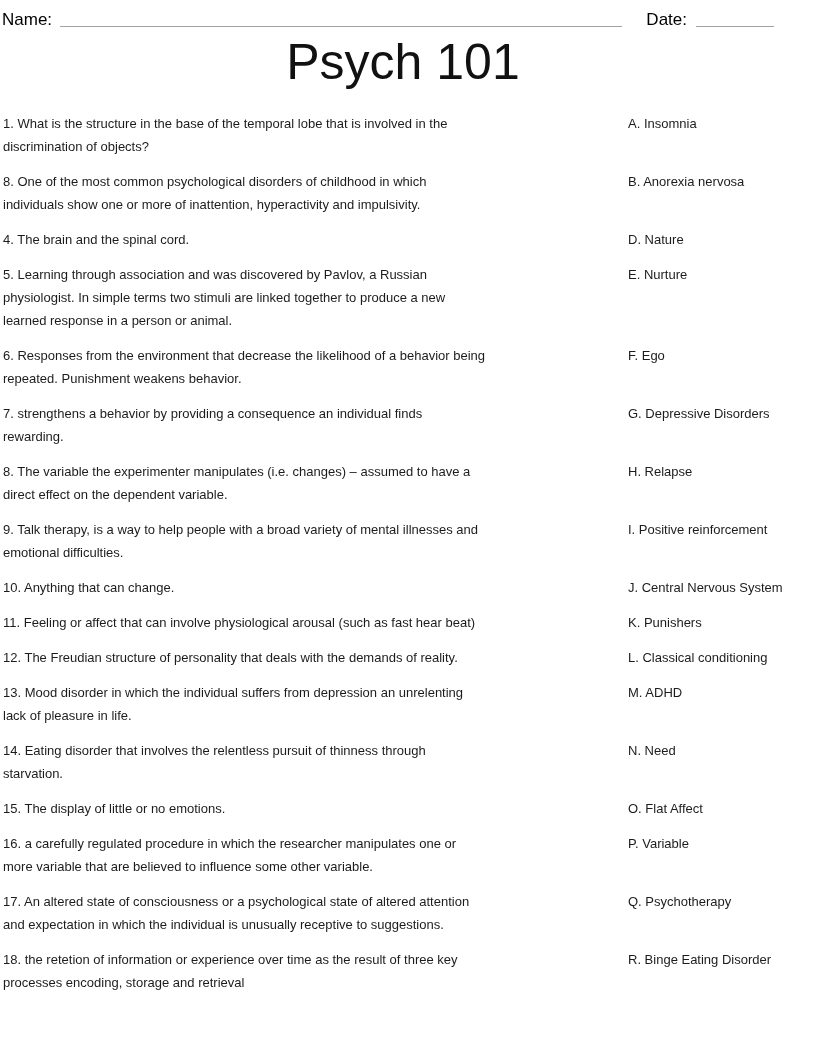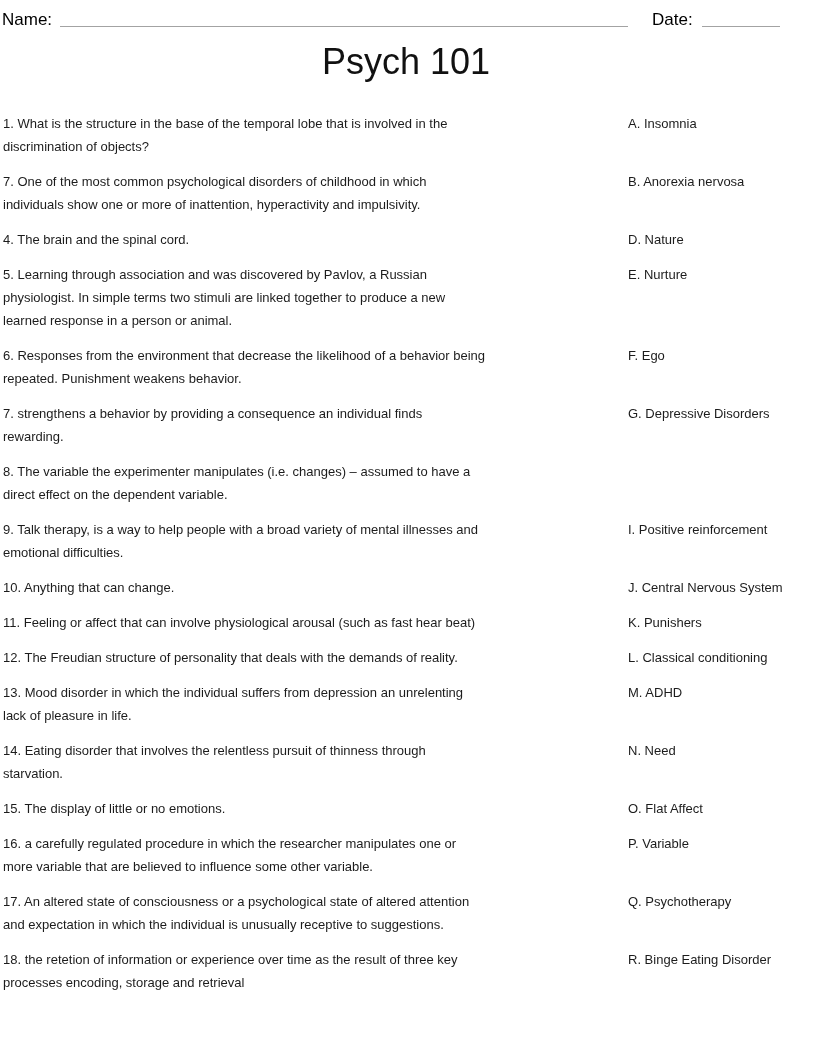--- a/index.html
+++ b/index.html
@@ -6,21 +6,21 @@
   html, body {
     width: 816px;
     height: 1056px;
     background: #ffffff;
     overflow: hidden;
     font-family: "Liberation Sans", sans-serif;
   }
   .page {
     width: 816px;
     height: 1056px;
-    padding: 6px 4px 0 0;
+    padding: 6px 10px 0 0;
     position: relative;
   }
   
   .header-row {
     display: flex;
     align-items: flex-end;
     padding: 0 2px 0 2px;
     height: 24px;
     font-size: 17px;
     color: #000000;
@@ -38,21 +38,21 @@
   }
   .date-line {
     width: 78px;
     margin-left: 9px;
     margin-right: 30px;
   }
   
   .worksheet-title {
     margin-top: 4px;
     text-align: center;
-    font-size: 36px;
+    font-size: 50px;
     line-height: 56px;
     font-weight: 400;
     color: #111111;
     letter-spacing: 0px;
   }
   
   .rows {
     margin-top: 22px;
     padding-left: 3px;
     padding-right: 2px;
@@ -92,21 +92,21 @@
   <div class="worksheet-title">Psych 101</div>
 
   <div class="rows">
   <div class="row">
     <div class="q">1. What is the structure in the base of the temporal lobe that is involved in the
 discrimination of objects?</div>
     <div class="a">A. Insomnia</div>
   </div>
 
   <div class="row">
-    <div class="q">7. One of the most common psychological disorders of childhood in which
+    <div class="q">8. One of the most common psychological disorders of childhood in which
 individuals show one or more of inattention, hyperactivity and impulsivity.</div>
     <div class="a">B. Anorexia nervosa</div>
   </div>
 
 
   <div class="row">
     <div class="q">4. The brain and the spinal cord.</div>
     <div class="a">D. Nature</div>
   </div>
 
@@ -125,20 +125,21 @@
 
   <div class="row">
     <div class="q">7. strengthens a behavior by providing a consequence an individual finds
 rewarding.</div>
     <div class="a">G. Depressive Disorders</div>
   </div>
 
   <div class="row">
     <div class="q">8. The variable the experimenter manipulates (i.e. changes) – assumed to have a
 direct effect on the dependent variable.</div>
+    <div class="a">H. Relapse</div>
   </div>
 
   <div class="row">
     <div class="q">9. Talk therapy, is a way to help people with a broad variety of mental illnesses and
 emotional difficulties.</div>
     <div class="a">I. Positive reinforcement</div>
   </div>
 
   <div class="row">
     <div class="q">10. Anything that can change.</div>

